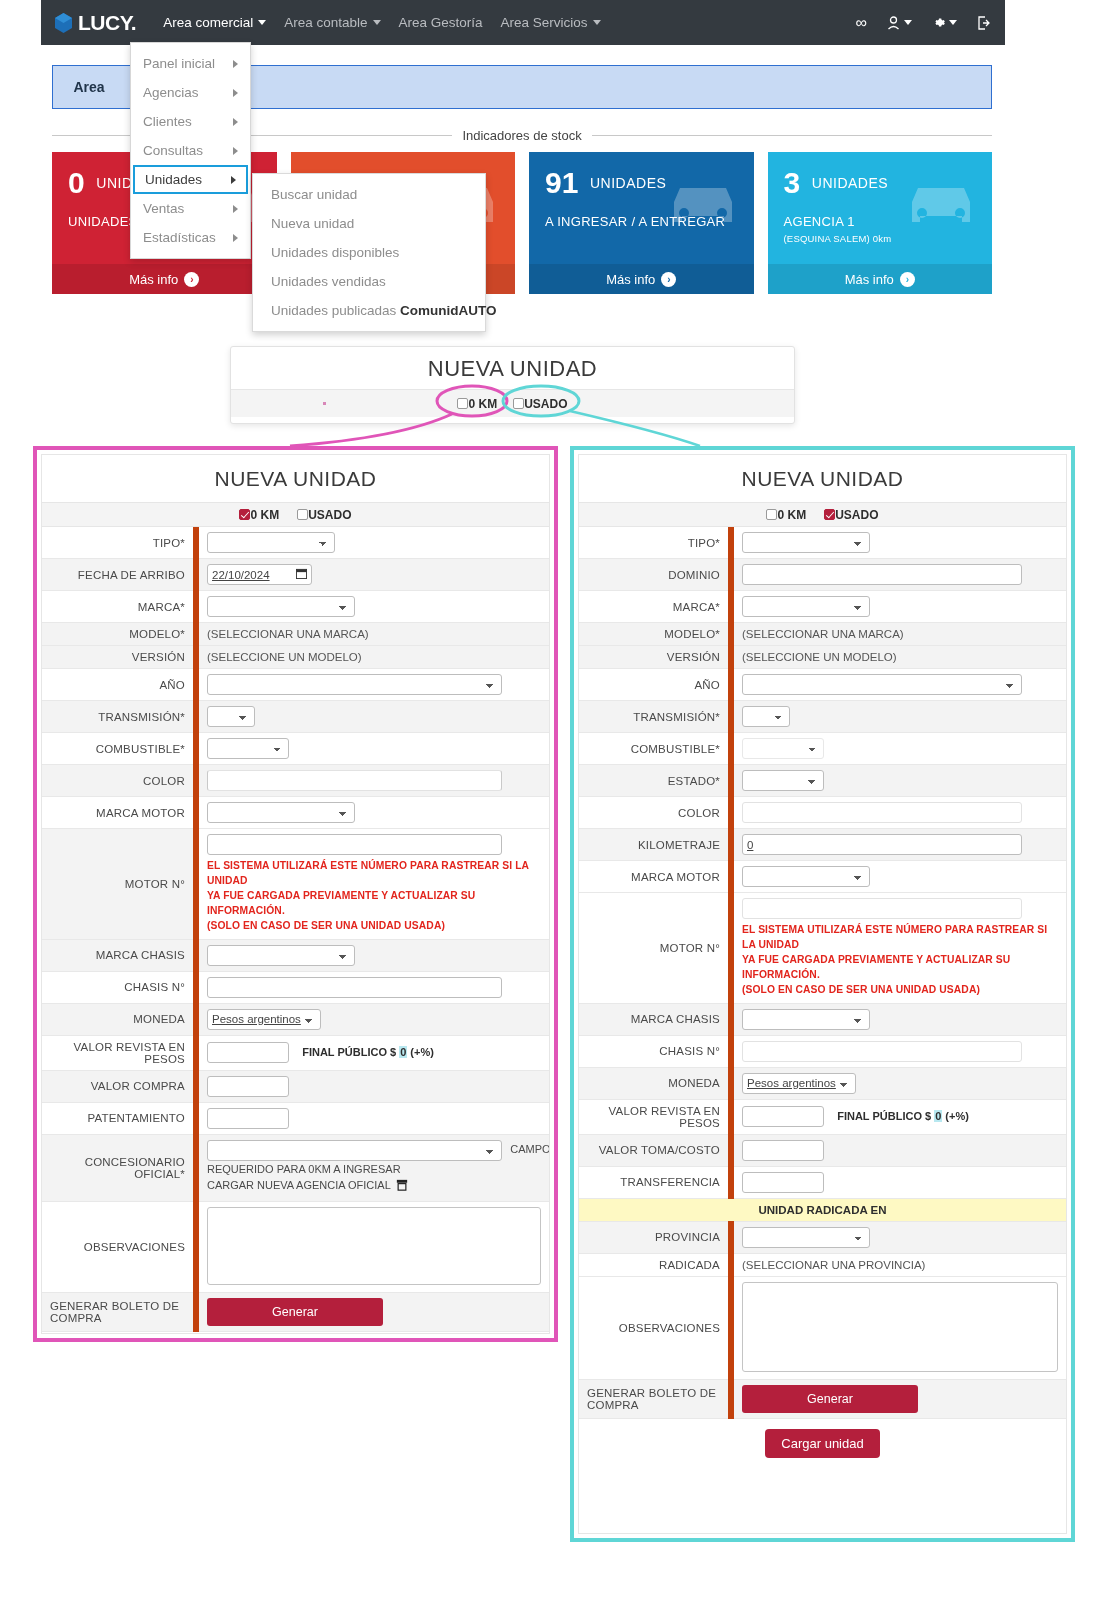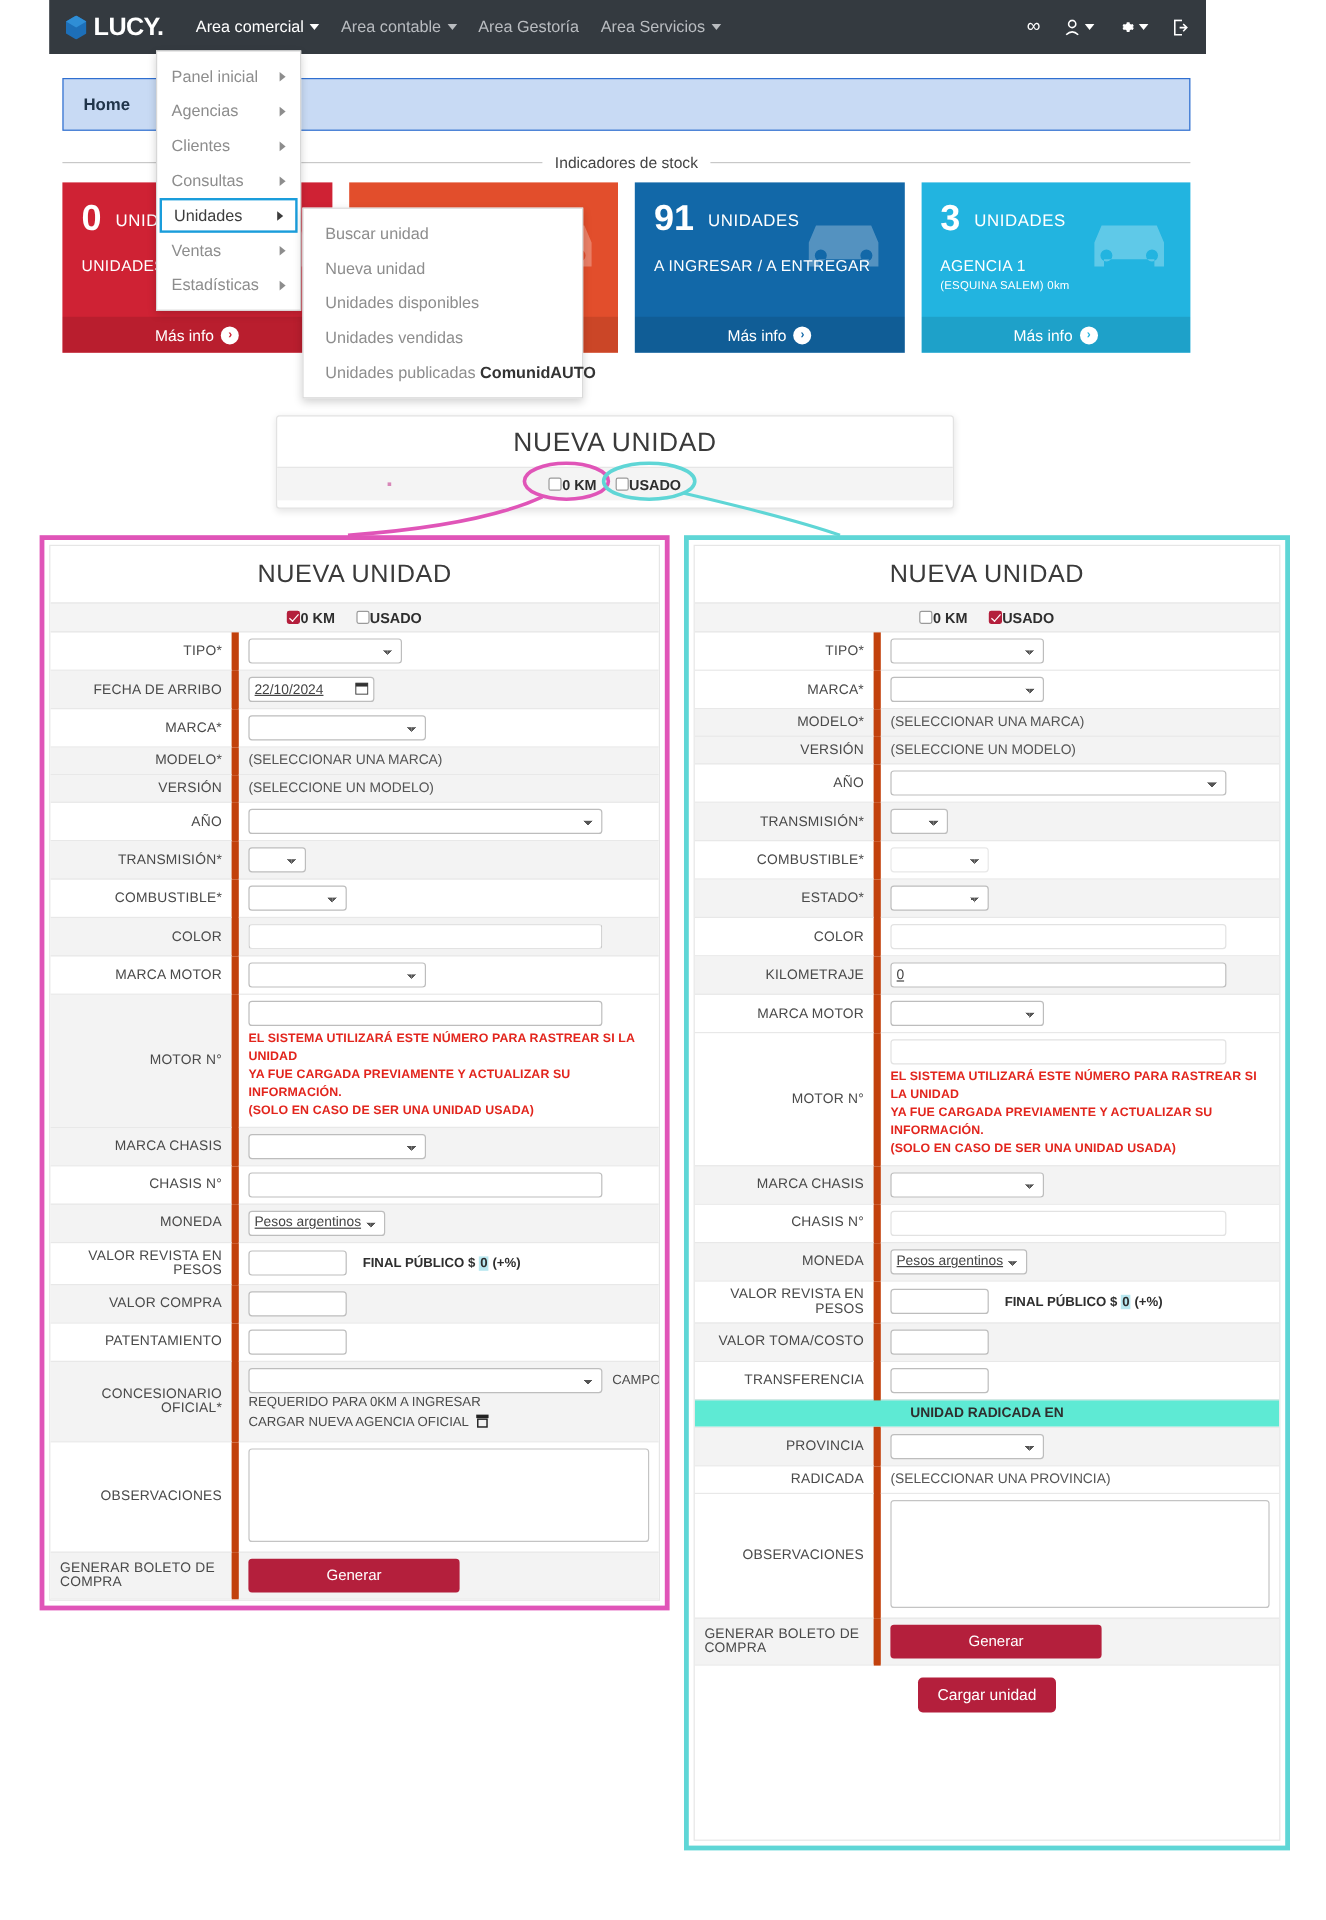--- a/index.html
+++ b/index.html
@@ -160,21 +160,21 @@
 
   .btn-gen{
     background:#b41f3c; color:#fff; border:none; border-radius:3px;
     font-family:"Liberation Sans", sans-serif; font-size:12.5px; padding:7px 0; width:176px; cursor:pointer;
   }
   .btn-cargar{
     background:#b41f3c; color:#fff; border:none; border-radius:4px;
     font-family:"Liberation Sans", sans-serif; font-size:13px; padding:7px 16px; cursor:pointer;
   }
   .footrow{ text-align:center; padding:10px 0 12px; }
-  .secthead{ text-align:center; font-weight:bold; font-size:11.5px; color:#2e2e2e; padding:6px 0; background:#5eead4; }
+  .secthead{ text-align:center; font-weight:bold; font-size:11.5px; color:#2e2e2e; padding:6px 0; background:#fef9c3; }
 
   
   .anno{ position:absolute; left:0; top:0; width:1105px; height:1600px; z-index:30; pointer-events:none; }
 </style>
 </head>
 <body>
 
 <div class="topnav">
   <div class="brand">
     <span class="brand-cube">
@@ -218,21 +218,21 @@
     <span class="ic">
       <svg width="14" height="14" viewBox="0 0 14 14">
           <path d="M8 1H2v12h6" fill="none" stroke="#fff" stroke-width="1.3"></path>
           <path d="M9 4l3 3-3 3M12 7H6" fill="none" stroke="#fff" stroke-width="1.3"></path>
         </svg>
     </span>
   </div>
 </div>
 
 <div class="tabbar">
-  <div class="tab-home">Home</div>
+  <div class="tab-home">Area</div>
 </div>
 
 <div class="ind-wrap">
   <div class="ind-legend">
     <span class="ind-line"></span>
     <span class="ind-label">Indicadores de stock</span>
     <span class="ind-line"></span>
   </div>
 </div>
 
@@ -519,20 +519,24 @@
     </label>
   </div>
 
   <table class="form">
     <tbody>
           <tr>
             <td class="lbl">TIPO*</td>
       <td class="val"><select class="inp w-l"><option></option></select></td>
           </tr>
 
+    <tr class="alt">
+            <td class="lbl">DOMINIO</td>
+      <td class="val"><input class="inp w-wide" style=""></td>
+          </tr>
 
     <tr>
             <td class="lbl">MARCA*</td>
       <td class="val"><select class="inp w-l"><option></option></select></td>
           </tr>
 
     <tr class="alt">
             <td class="lbl">MODELO*</td>
       <td class="val">(SELECCIONAR UNA MARCA)</td>
           </tr>

